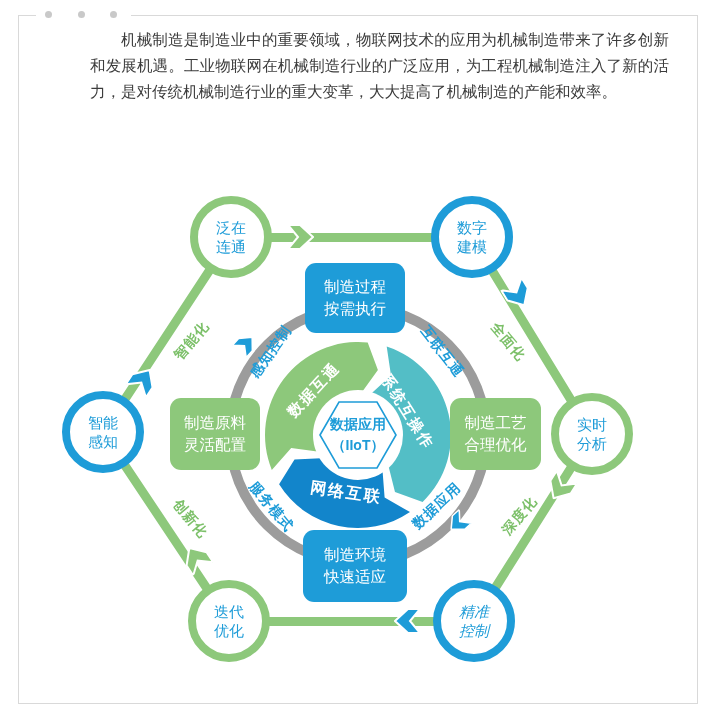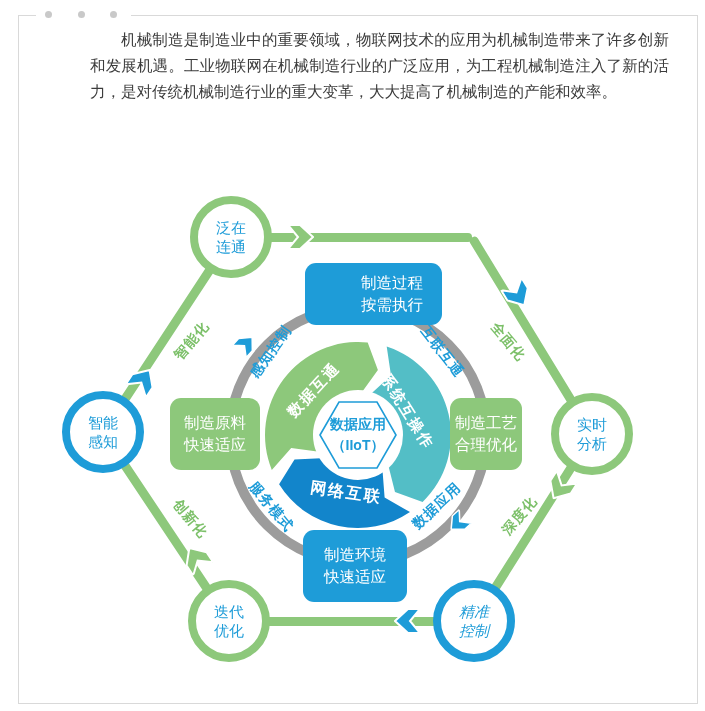--- a/index.html
+++ b/index.html
@@ -60,36 +60,38 @@
 
     <div class="slabel" style="left:294px;top:195px;transform:translate(-50%,-50%) rotate(-47deg);">数据互通</div>
     <div class="slabel" style="left:387px;top:217px;transform:translate(-50%,-50%) rotate(58deg);">系统互操作</div>
     <div class="slabel" style="left:326px;top:298px;font-size:16px;transform:translate(-50%,-50%) rotate(8deg);">网络互联</div>
 
     <div class="rlabel" style="left:251px;top:157px;color:#1e9cd8;transform:translate(-50%,-50%) rotate(-55deg);">感知控制</div>
     <div class="rlabel" style="left:422px;top:157px;color:#1e9cd8;transform:translate(-50%,-50%) rotate(52deg);">互联互通</div>
     <div class="rlabel" style="left:251px;top:312px;color:#1e9cd8;transform:translate(-50%,-50%) rotate(50deg);">服务模式</div>
     <div class="rlabel" style="left:417px;top:311px;color:#1e9cd8;transform:translate(-50%,-50%) rotate(-43deg);">数据应用</div>
 
-    <div class="box" style="left:285px;top:68px;width:100px;height:62px;background:#1e9cd8;padding-left:37px;">制造过程
+    <div class="box" style="left:285px;top:68px;width:100px;height:70px;background:#1e9cd8;">制造过程
 按需执行</div>
     <div class="box" style="left:150px;top:203px;width:90px;height:72px;background:#8dc87b;">制造原料
-快速适应</div>
-    <div class="box" style="left:430px;top:203px;width:72px;height:72px;background:#8dc87b;">制造工艺
+灵活配置</div>
+    <div class="box" style="left:430px;top:203px;width:91px;height:72px;background:#8dc87b;">制造工艺
 合理优化</div>
     <div class="box" style="left:283px;top:335px;width:104px;height:72px;background:#1e9cd8;">制造环境
 快速适应</div>
 
     <div class="elabel" style="left:172px;top:146px;color:#7cc069;transform:translate(-50%,-50%) rotate(-50deg);">智能化</div>
     <div class="elabel" style="left:488px;top:147px;color:#7cc069;transform:translate(-50%,-50%) rotate(50deg);">全面化</div>
     <div class="elabel" style="left:500px;top:321px;color:#7cc069;transform:translate(-50%,-50%) rotate(-50deg);">深度化</div>
     <div class="elabel" style="left:170px;top:324px;color:#7cc069;transform:translate(-50%,-50%) rotate(50deg);">创新化</div>
 
     <div class="node" style="left:170px;top:1px;border-color:#8dc87b;color:#1e9cd8;">泛在
 连通</div>
+    <div class="node" style="left:411px;top:1px;border-color:#1e9cd8;color:#1e9cd8;">数字
+建模</div>
     <div class="node" style="left:531px;top:198px;border-color:#8dc87b;color:#1e9cd8;">实时
 分析</div>
     <div class="node" style="left:413px;top:385px;border-color:#1e9cd8;color:#1e9cd8;font-style:italic;">精准
 控制</div>
     <div class="node" style="left:168px;top:385px;border-color:#8dc87b;color:#1e9cd8;">迭代
 优化</div>
     <div class="node" style="left:42px;top:196px;border-color:#1e9cd8;color:#1e9cd8;">智能
 感知</div>
 
     <svg class="chev" style="left:268px;top:29px;" width="26" height="26" viewBox="0 0 26 26">

